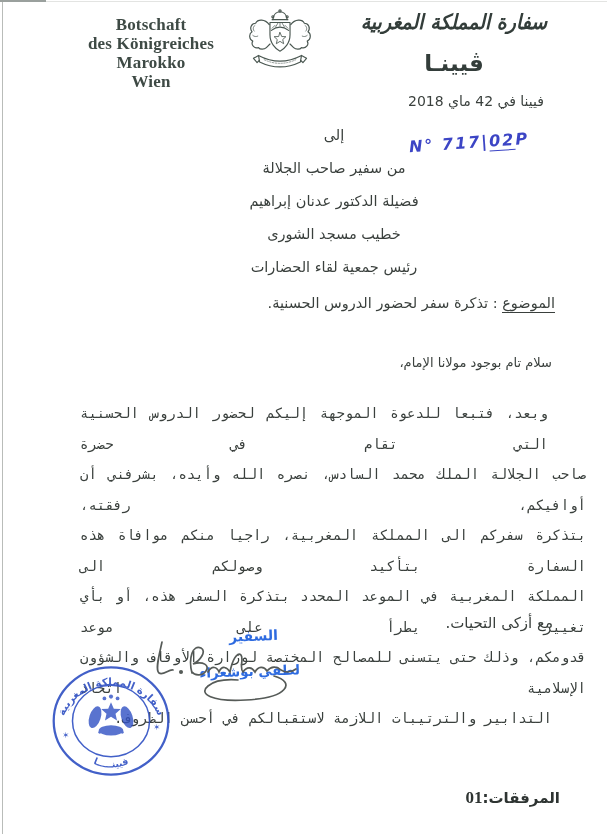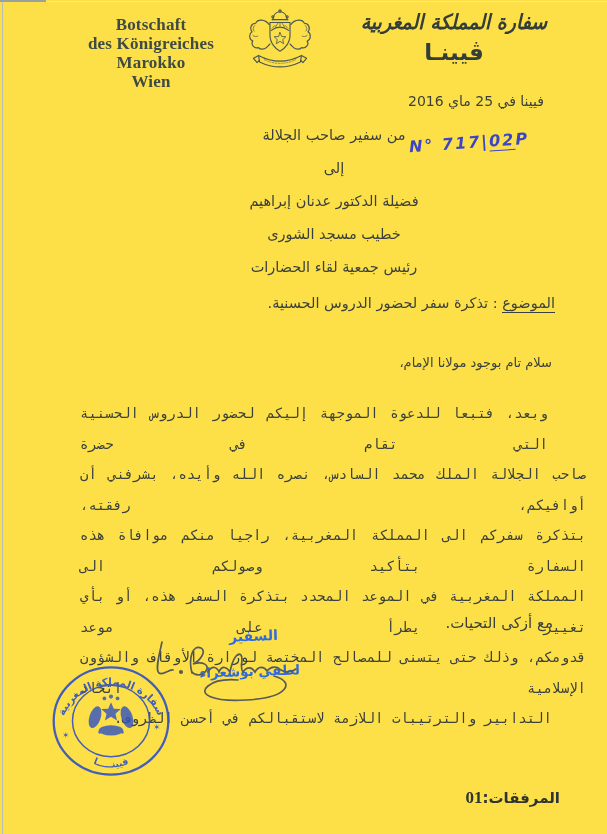--- a/index.html
+++ b/index.html
@@ -1,35 +1,35 @@
 <!DOCTYPE html>
 <html lang="ar"><head>
 <meta charset="utf-8">
 <style>
   html,body{margin:0;padding:0;background:#e8e8e8;}
   .page{
     position:relative;width:607px;height:834px;margin:0 auto;
-    background:#fde047;overflow:hidden;
+    background:#ffffff;overflow:hidden;
     font-family:"DejaVu Sans",sans-serif;color:#3a403d;
   }
   
   .scan-edge-left{position:absolute;left:2px;top:0;width:1px;height:834px;background:#b9bcb9;}
   .scan-edge-top{position:absolute;left:0;top:1px;width:607px;height:1px;background:#e3e4e2;}
   .scan-corner{position:absolute;left:0;top:0;width:46px;height:2px;background:#9aa09d;}
 
   
   .german-block{
     position:absolute;left:84px;top:15px;width:134px;text-align:center;
     font-family:"Liberation Serif","DejaVu Serif",serif;font-weight:bold;
     font-size:17px;line-height:19px;color:#3e4a45;letter-spacing:.2px;white-space:nowrap;
   }
   .coat-of-arms{position:absolute;left:237px;top:7px;width:86px;height:74px;}
   .arabic-head{position:absolute;left:348px;top:10px;width:212px;text-align:center;direction:rtl;}
   .arabic-title{font-size:19px;font-weight:bold;font-style:italic;color:#333d3a;transform:scaleY(1.08);}
-  .arabic-city{font-size:23px;font-weight:bold;color:#333d3a;margin-top:7px;}
+  .arabic-city{font-size:23px;font-weight:bold;color:#333d3a;margin-top:18px;}
   .date-line{position:absolute;left:392px;top:93px;width:168px;text-align:center;direction:rtl;font-size:14px;color:#3a403d;}
 
   
   .ref-number{
     position:absolute;left:394px;top:133px;width:150px;text-align:center;
     color:#3c45c5;font-size:16px;font-weight:bold;font-style:italic;
     letter-spacing:2px;transform:rotate(-4deg);white-space:nowrap;
   }
   .ref-number .u{border-bottom:1.5px solid #3c45c5;}
 
@@ -99,30 +99,30 @@
 
     <path d="M30 66 q30 16 60 0 l-1.5 9 q-28.5 14 -57 0 z"></path>
     <path d="M30 66 l-7 4 5 6 3 -3 M90 66 l7 4 -5 6 -3 -3"></path>
     <path d="M38 72 q22 10 44 0" stroke-width="0.8" stroke-dasharray="2 2"></path>
   </svg>
 
   <div class="arabic-head">
     <div class="arabic-title">سفارة المملكة المغربية</div>
     <div class="arabic-city">ڤيينـا</div>
   </div>
-  <div class="date-line">فيينا في 25 ماي 2016</div>
+  <div class="date-line">فيينا في 42 ماي 2018</div>
 
   <div class="ref-number">
     <span>N°</span>
     <span>717|</span><span class="u">02</span><span>P</span>
   </div>
 
   <div class="address-block">
+    <div>إلى</div>
     <div>من سفير صاحب الجلالة</div>
-    <div>إلى</div>
     <div>فضيلة الدكتور عدنان إبراهيم</div>
     <div>خطيب مسجد الشورى</div>
     <div>رئيس جمعية لقاء الحضارات</div>
   </div>
 
   <div class="subject-line">
     <span class="lbl">الموضوع</span><span> : </span><span>تذكرة سفر لحضور الدروس الحسنية.</span>
   </div>
 
   <div class="salutation">سلام تام بوجود مولانا الإمام،</div>

